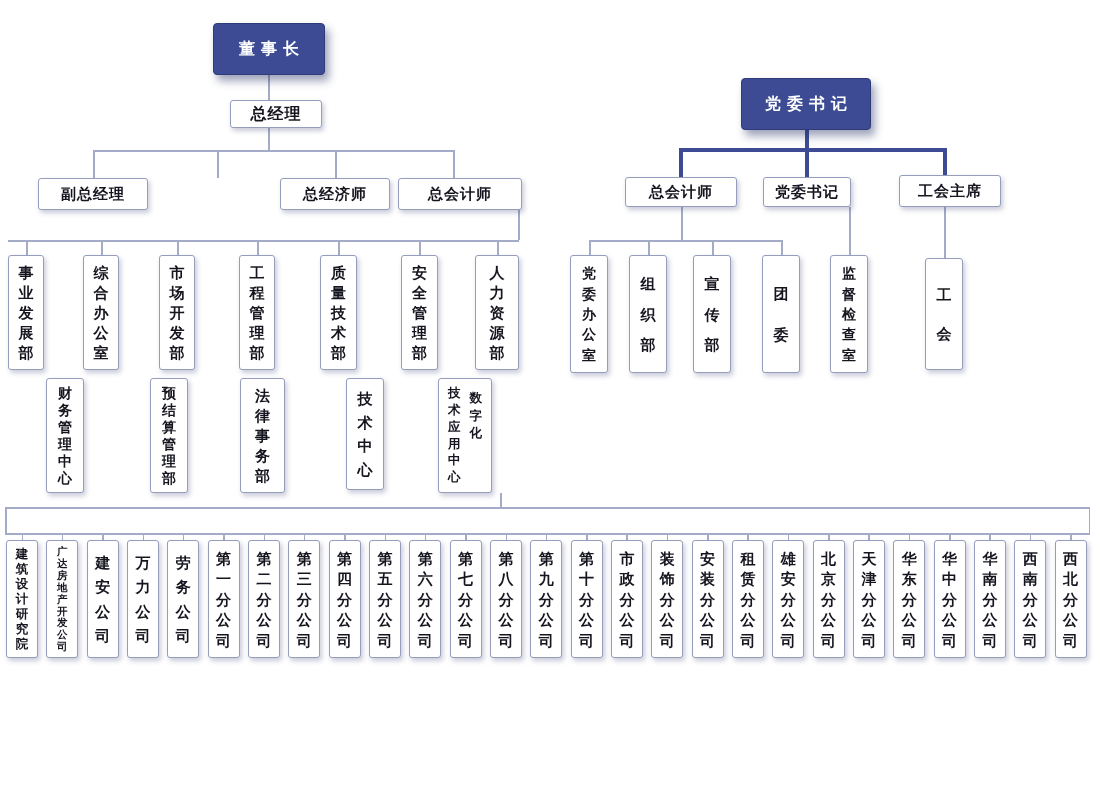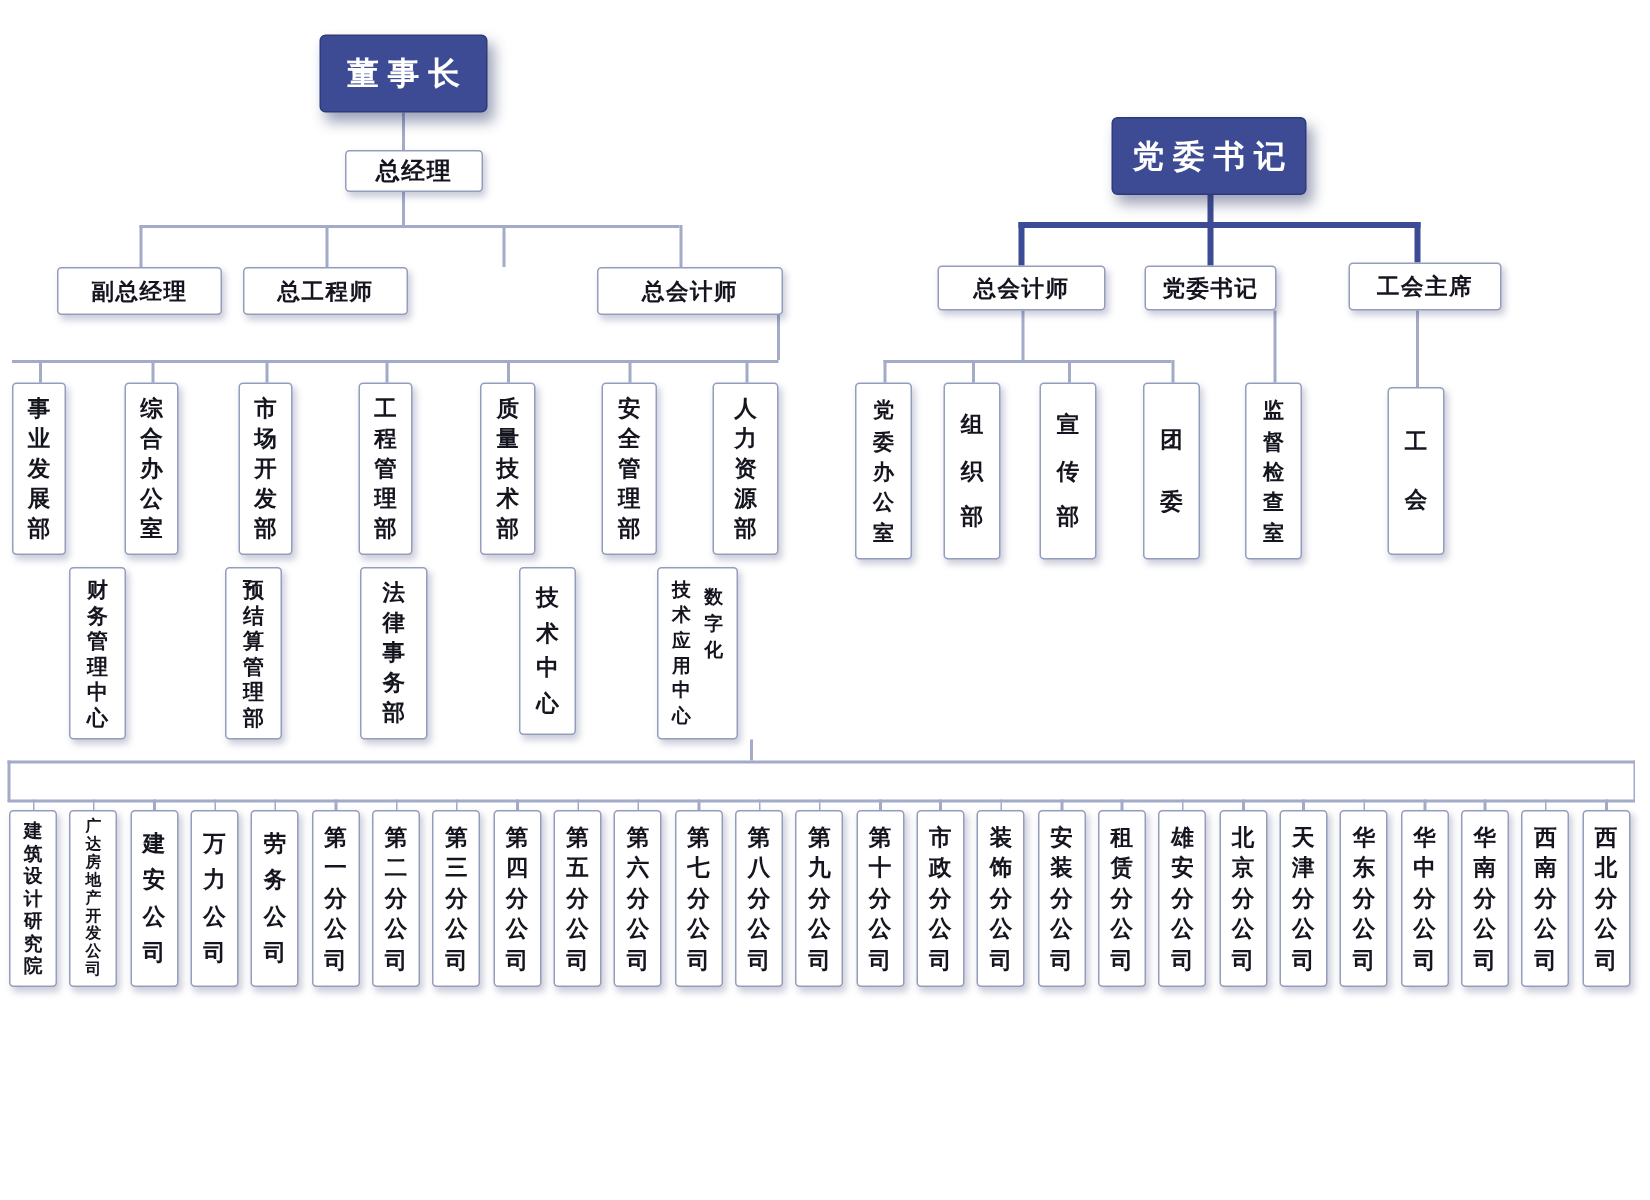--- a/index.html
+++ b/index.html
@@ -15,21 +15,21 @@
 
   .node {
     position:absolute; box-sizing:border-box;
     background:#ffffff; border:1px solid #959dbd; border-radius:3px;
     box-shadow:2px 3px 5px rgba(60,70,120,0.28);
     display:flex; align-items:center; justify-content:center;
     font-weight:bold; font-size:15px; color:#15151f; letter-spacing:1px;
   }
   .node.dark {
     background:#3c4b93; color:#ffffff; border:1px solid #2e3b78; border-radius:4px;
-    font-size:21px; box-shadow:4px 6px 9px rgba(40,50,100,0.45);
+    font-size:16px; box-shadow:4px 6px 9px rgba(40,50,100,0.45);
   }
   .node.dark span { letter-spacing:6px; margin-right:-6px; }
   .node.f16 { font-size:16px; }
   .node.f14 { font-size:14px; }
   .node.sm  { font-size:12.5px; }
   .node.xs  { font-size:10.5px; }
 
   .vcol {
     display:flex; flex-direction:column; align-items:center; justify-content:space-evenly;
     height:100%; box-sizing:border-box; padding:4px 0; letter-spacing:0;
@@ -81,22 +81,22 @@
 
   <div class="node dark" style="left:213px;top:23px;width:112px;height:52px">
     <span>董事长</span>
   </div>
   <div class="node f16" style="left:230px;top:100px;width:92px;height:28px">
     <span>总经理</span>
   </div>
   <div class="node" style="left:38px;top:178px;width:110px;height:32px">
     <span>副总经理</span>
   </div>
-  <div class="node" style="left:162px;top:178px;width:110px;height:32px">
-    <span>总工程师</span>
+  <div class="node" style="left:280px;top:178px;width:110px;height:32px">
+    <span>总经济师</span>
   </div>
   <div class="node" style="left:398px;top:178px;width:124px;height:32px">
     <span>总会计师</span>
   </div>
 
   <div class="node" style="left:8px;top:255px;width:36px;height:115px">
     <div class="vcol">
         <span>事</span>
         <span>业</span>
         <span>发</span>

